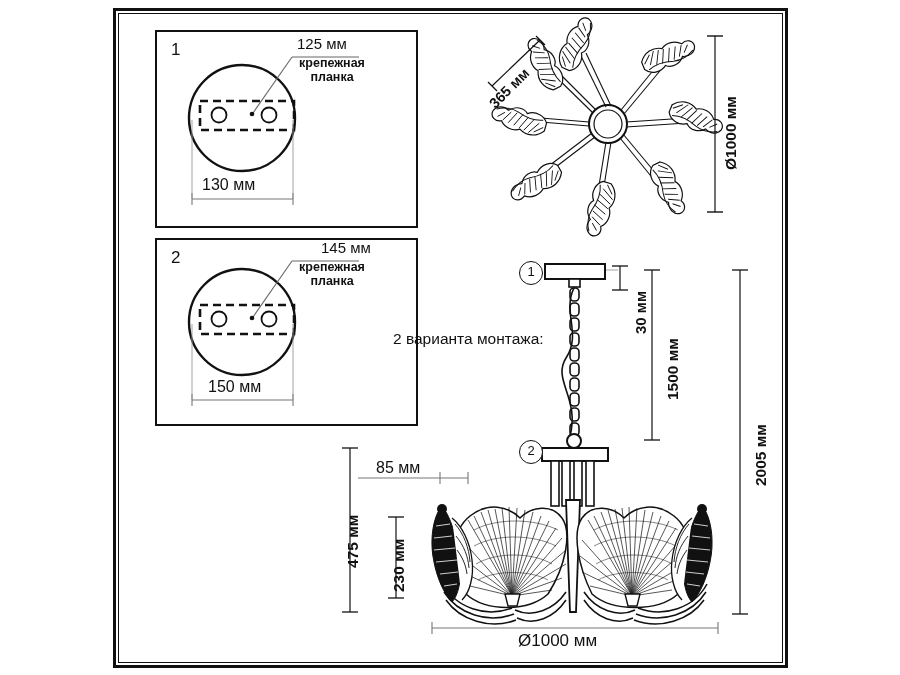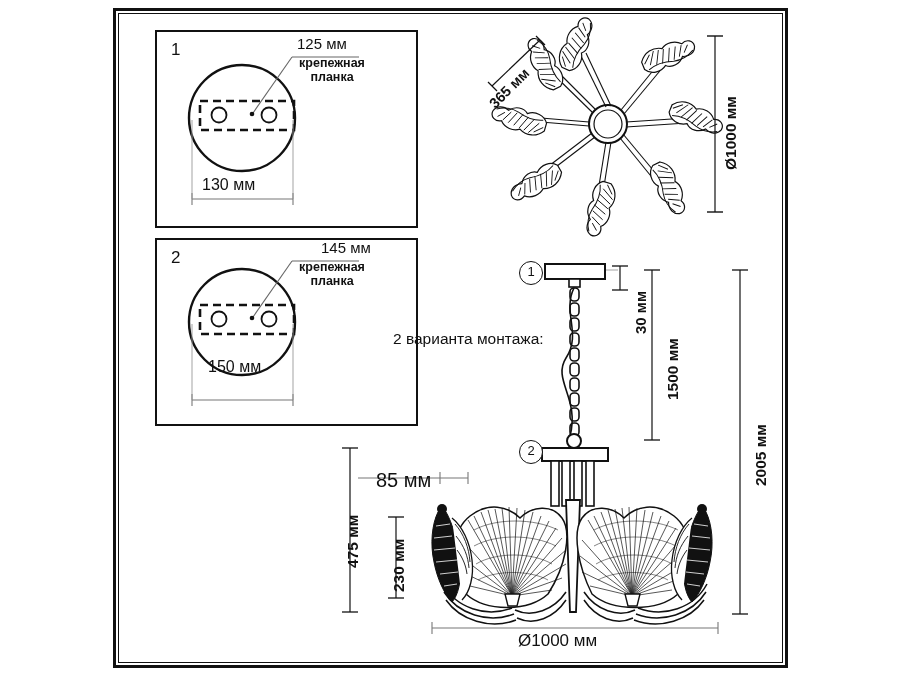--- a/index.html
+++ b/index.html
@@ -112,21 +112,21 @@
     <line x1="192" y1="400" x2="293" y2="400" stroke="#777" stroke-width="1.1"></line>
     <line x1="192" y1="394" x2="192" y2="406" stroke="#777" stroke-width="1.1"></line>
     <line x1="293" y1="394" x2="293" y2="406" stroke="#777" stroke-width="1.1"></line>
     <line x1="192" y1="324" x2="192" y2="400" stroke="#999" stroke-width="0.9"></line>
     <line x1="293" y1="324" x2="293" y2="400" stroke="#999" stroke-width="0.9"></line>
   </svg>
 
   <span class="dim" style="left:301px;top:239px;margin-left:20px;">145 мм</span>
   <span class="lbl" style="left:287px;top:260px;width:90px;">крепежная</span>
   <span class="lbl" style="left:287px;top:274px;width:90px;">планка</span>
-  <span class="dim" style="left:208px;top:358px;font-size:16px;">150 мм</span>
+  <span class="dim" style="left:208px;top:378px;font-size:16px;">150 мм</span>
 
   <svg class="svg-abs" width="900" height="675">
     <defs>
       <g id="ornament">
         <path d="M -26,-6 C -20,-14 -10,-16 -2,-11 C 4,-15 13,-14 18,-8
                  C 24,-11 30,-7 29,-1 C 27,5 20,7 14,4
                  C 9,10 0,11 -5,6 C -12,11 -22,9 -26,2 Z" fill="#fff" stroke="#111" stroke-width="1.2"></path>
         <path d="M -24,-3 L -16,-10 M -19,0 L -11,-12 M -13,2 L -6,-11
                  M -7,3 L -1,-10 M -1,4 L 5,-9 M 5,4 L 11,-8
                  M 11,3 L 17,-7 M 17,1 L 23,-5" stroke="#111" stroke-width="0.9" fill="none"></path>
@@ -383,17 +383,17 @@
   <span class="vtext" style="left:632px;top:334px;font-size:15px;font-weight:700;">30 мм</span>
 
   <span class="vtext" style="left:664px;top:400px;font-size:15.5px;font-weight:700;">1500 мм</span>
 
   <span class="vtext" style="left:752px;top:486px;font-size:15.5px;font-weight:700;">2005 мм</span>
 
   <span class="vtext" style="left:344px;top:568px;font-size:15.5px;font-weight:700;">475 мм</span>
 
   <span class="vtext" style="left:390px;top:592px;font-size:15.5px;font-weight:700;">230 мм</span>
 
-  <span class="dim" style="left:376px;top:459px;font-size:20px;margin-top:10px;">85 мм</span>
+  <span class="dim" style="left:376px;top:459px;font-size:16px;">85 мм</span>
 
   <span class="dim" style="left:518px;top:631px;font-size:17px;">Ø1000 мм</span>
 
 </div>
 
 </body></html>

